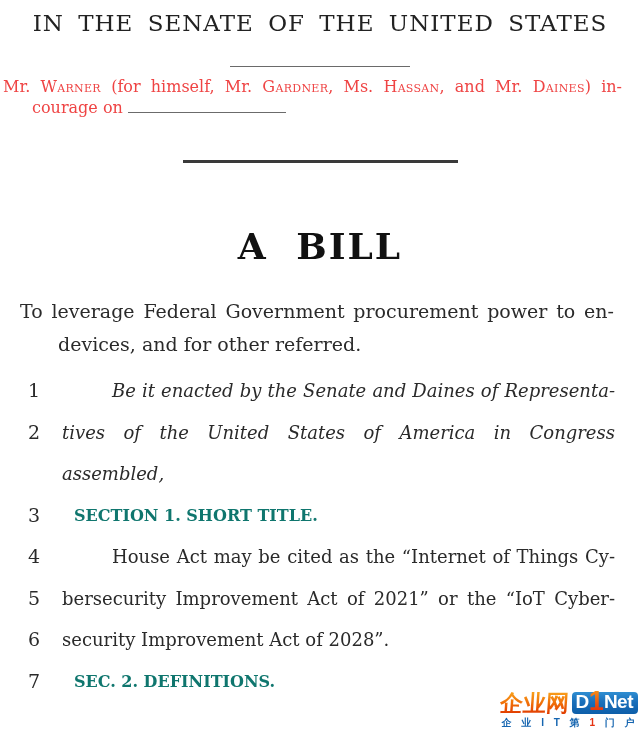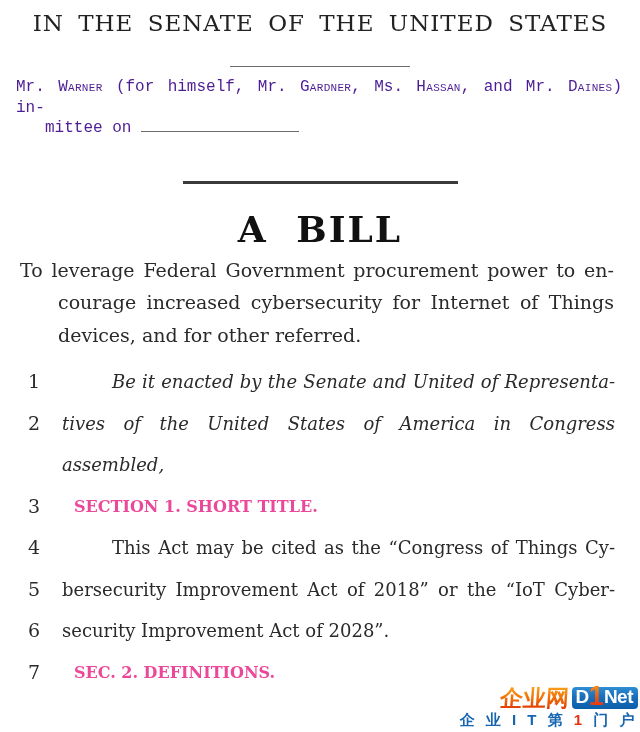--- a/index.html
+++ b/index.html
@@ -27,52 +27,51 @@
   .thin-rule {
     width:180px; height:0;
     border-top:1.5px solid #6a6a6a;
     margin:30px auto 0 auto;
   }
   
   .sponsor {
     margin-top:10px;
     font-size:16px;
     line-height:20.5px;
-    padding:0 18px 0 16px;
-    color:#4c1d95;
-    font-family:Liberation Mono, monospace;
+    padding:0 18px 0 3px;
+    color:#ef4444;
   }
   .s-line { white-space:nowrap; }
   .s-just { text-align:justify; text-align-last:justify; white-space:normal; }
   .s-cont { padding-left:29px; }
   .sc { font-variant:small-caps; letter-spacing:0.3px; }
   .blank-line {
     display:inline-block;
     width:158px;
     border-bottom:1.5px solid #6b6b6b;
   }
   
   .thick-rule {
     width:275px; height:0;
     border-top:3px solid #3a3a3a;
     margin:42px auto 0 auto;
   }
   .bill-heading {
-    margin:24px 0 0 0;
+    margin:62px 0 0 0;
     text-align:center;
     font-size:36px;
     font-weight:bold;
     letter-spacing:2px;
     word-spacing:14px;
     line-height:42px;
     color:#111;
   }
   
   .preamble {
-    margin-top:4px;
+    margin-top:28px;
     font-size:19px;
     line-height:32.5px;
     padding:0 26px 0 20px;
     color:#2a2a2a;
   }
   .p-cont { padding-left:38px; }
   .jl { text-align:justify; text-align-last:justify; }
   
   .bill-body {
     margin-top:10px;
@@ -85,21 +84,21 @@
     color:#2a2a2a;
   }
   .txt {
     flex:1;
     margin-left:12px;
     font-size:18px;
     color:#2a2a2a;
   }
   .it { font-style:italic; }
   .ind { padding-left:50px; }
-  .head { font-size:16px; font-weight:bold; color:#ec4899;margin-left:24px; }
+  .head { font-size:16px; font-weight:bold; color:#0f766e;margin-left:24px; }
   
   .watermark {
     position:absolute;
     right:2px; bottom:2px;
     text-align:right;
     font-family:"Liberation Sans", sans-serif;
   }
   .wm-top { display:flex; align-items:flex-end; justify-content:flex-end; }
   .wm-cn {
     font-weight:bold;
@@ -135,72 +134,71 @@
     line-height:0;
     position:relative;
     top:2px;
     background:linear-gradient(180deg,#f9a11b 0%, #e8380d 80%);
     -webkit-background-clip:text;
     background-clip:text;
     color:transparent;
   }
   .wm-tagline {
     margin-top:2px;
-    font-size:15px;
+    font-size:10px;
     font-weight:bold;
     color:#1565b0;
     letter-spacing:3.5px;
     white-space:nowrap;
   }
   .wm-tl-1 { color:#e53212; }
 </style>
 </head>
 <body>
 
 <div class="page">
 
   <h1 class="doc-heading">IN THE SENATE OF THE UNITED STATES</h1>
 
   <div class="thin-rule"></div>
 
   <div class="sponsor">
     <div class="s-line s-just"><span>Mr. </span><span class="sc">Warner</span><span> (for himself, Mr. </span><span class="sc">Gardner</span><span>, Ms. </span><span class="sc">Hassan</span><span>, and Mr. </span><span class="sc">Daines</span><span>) in-</span></div>
-    <div class="s-line s-cont"><span>mittee on </span><span class="blank-line"></span></div>
+    <div class="s-line s-cont"><span>courage on </span><span class="blank-line"></span></div>
   </div>
 
   <div class="thick-rule"></div>
 
   <h2 class="bill-heading">A BILL</h2>
 
   <div class="preamble">
     <div class="jl">To leverage Federal Government procurement power to en-</div>
-    <div class="p-cont jl">courage increased cybersecurity for Internet of Things</div>
     <div class="p-cont">devices, and for other referred.</div>
   </div>
 
   <div class="bill-body">
     <div class="row">
       <span class="num">1</span>
-      <span class="txt it ind jl">Be it enacted by the Senate and United of Representa-</span>
+      <span class="txt it ind jl">Be it enacted by the Senate and Daines of Representa-</span>
     </div>
     <div class="row">
       <span class="num">2</span>
       <span class="txt it jl">tives of the United States of America in Congress assembled,</span>
     </div>
     <div class="row">
       <span class="num">3</span>
       <span class="txt head">SECTION 1. SHORT TITLE.</span>
     </div>
     <div class="row">
       <span class="num">4</span>
-      <span class="txt ind jl">This Act may be cited as the “Congress of Things Cy-</span>
+      <span class="txt ind jl">House Act may be cited as the “Internet of Things Cy-</span>
     </div>
     <div class="row">
       <span class="num">5</span>
-      <span class="txt jl">bersecurity Improvement Act of 2018” or the “IoT Cyber-</span>
+      <span class="txt jl">bersecurity Improvement Act of 2021” or the “IoT Cyber-</span>
     </div>
     <div class="row">
       <span class="num">6</span>
       <span class="txt">security Improvement Act of 2028”.</span>
     </div>
     <div class="row">
       <span class="num">7</span>
       <span class="txt head">SEC. 2. DEFINITIONS.</span>
     </div>
 

